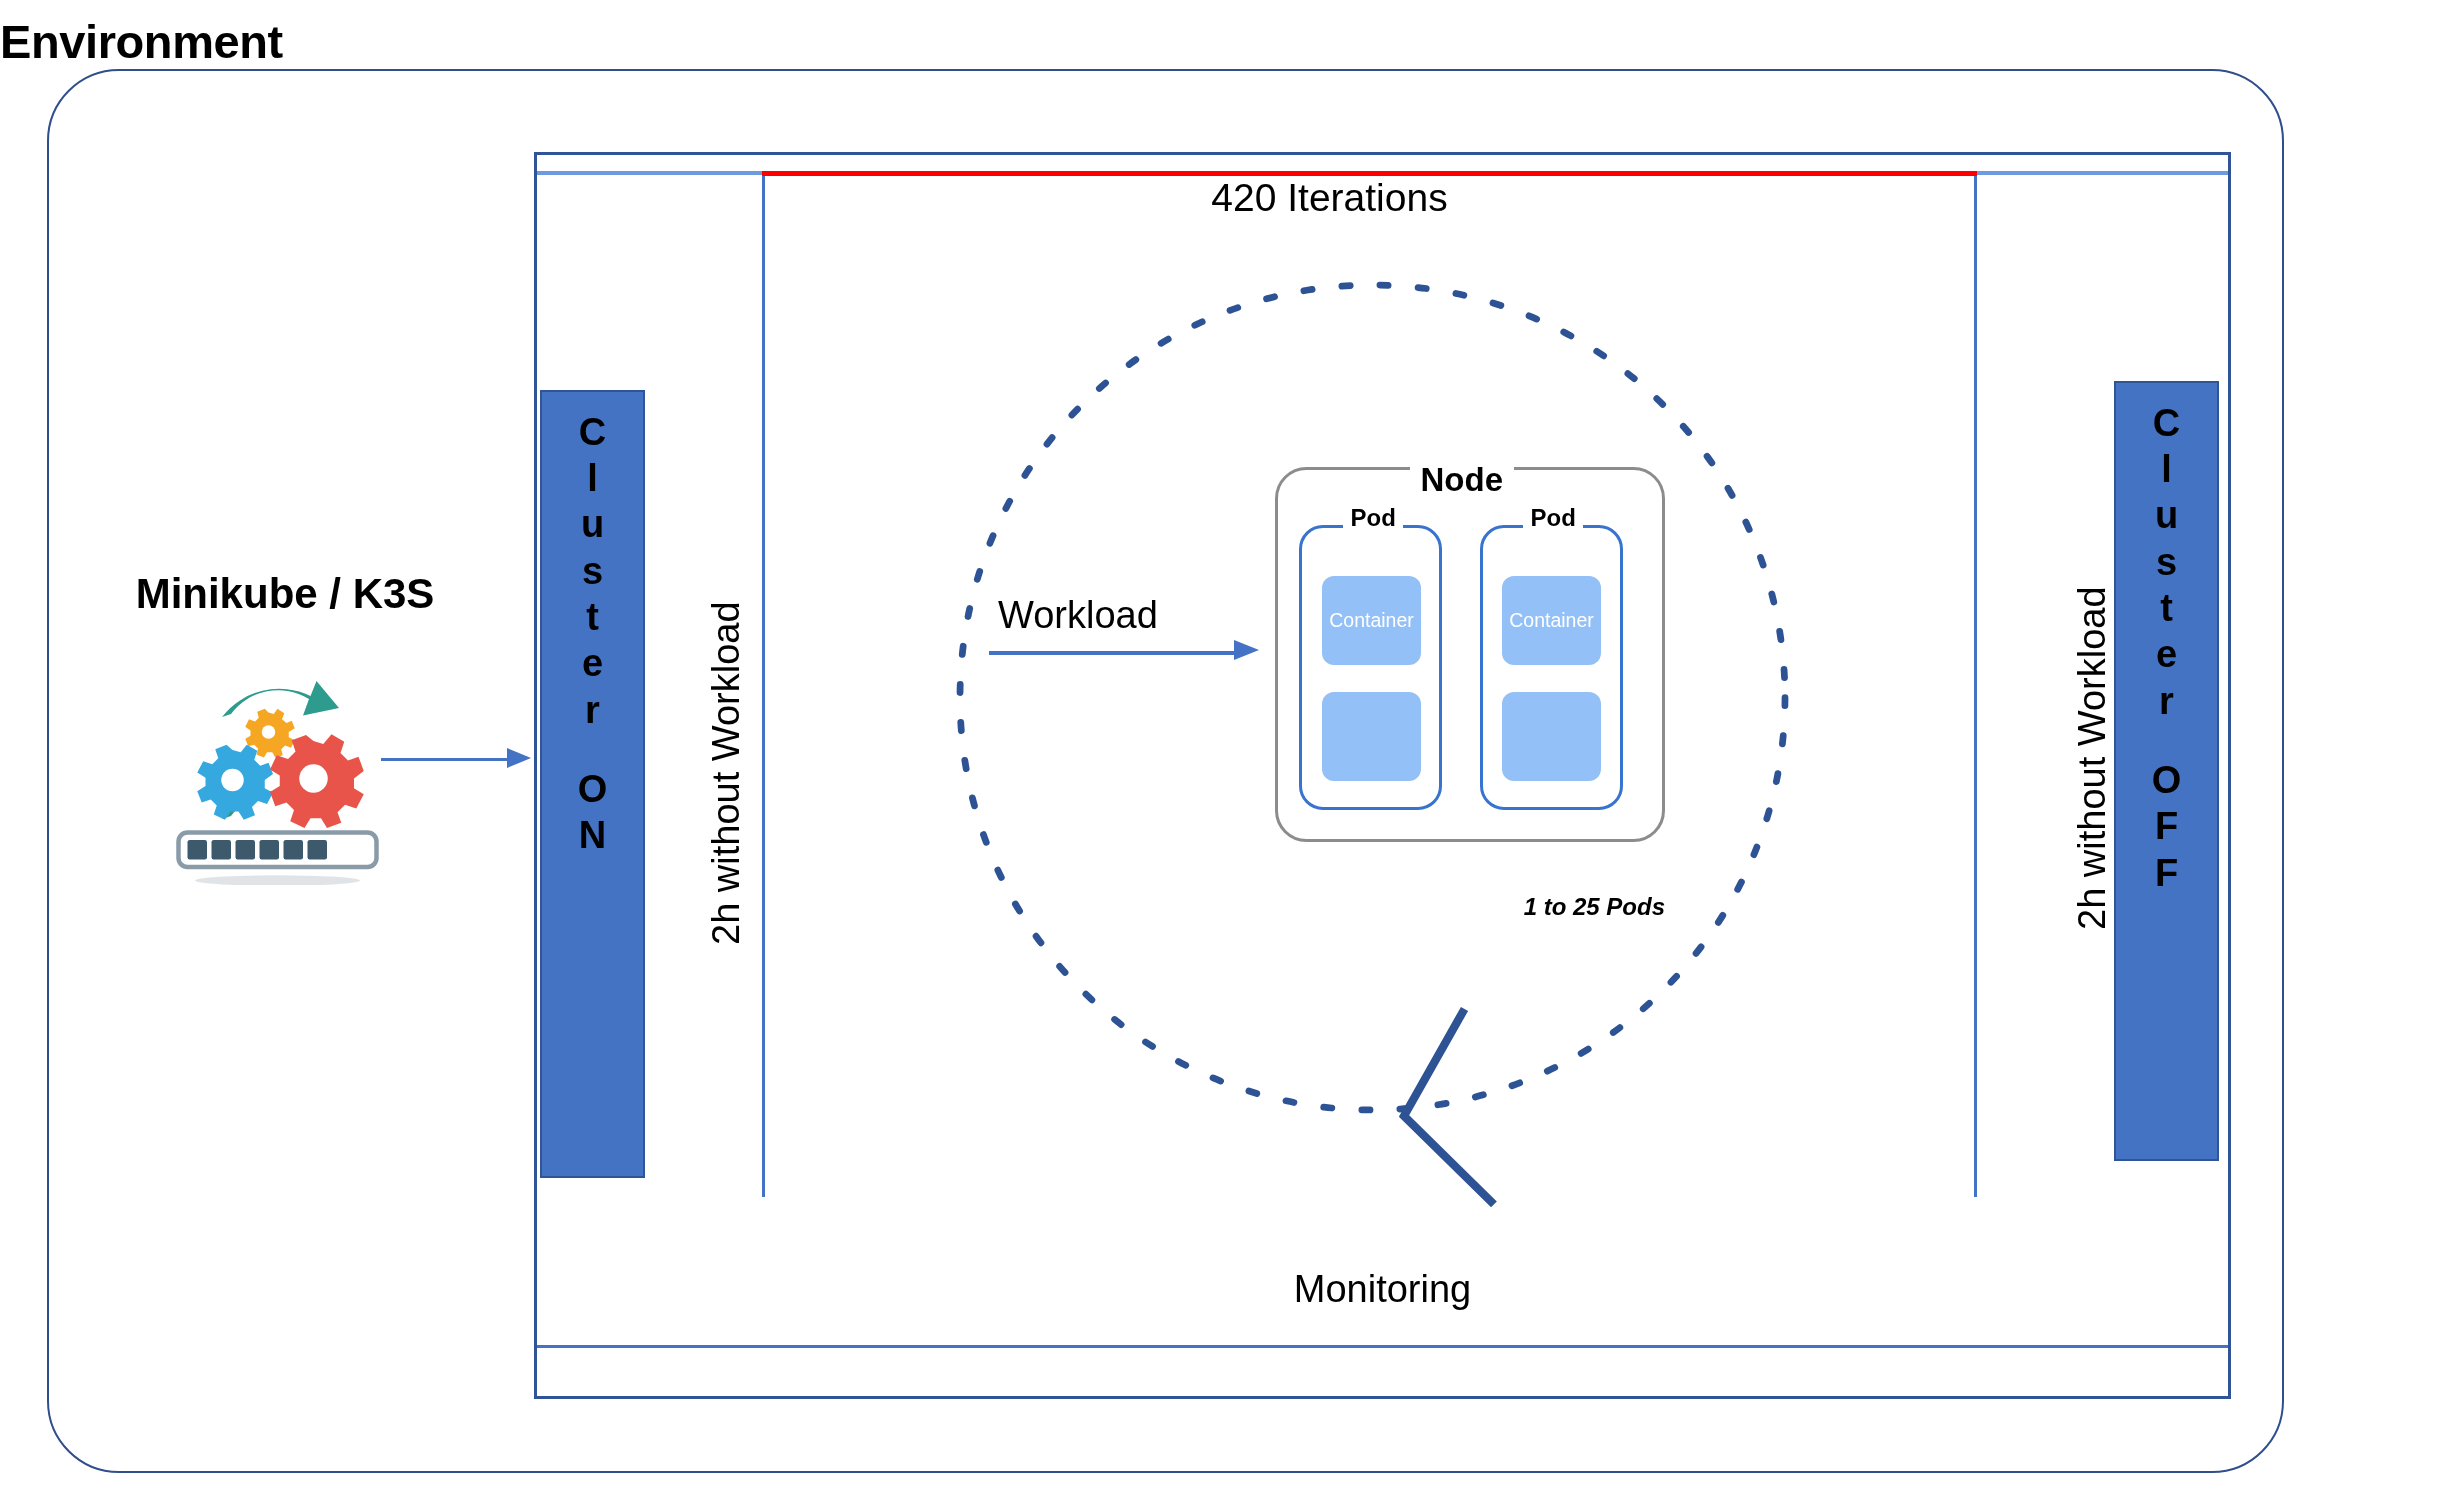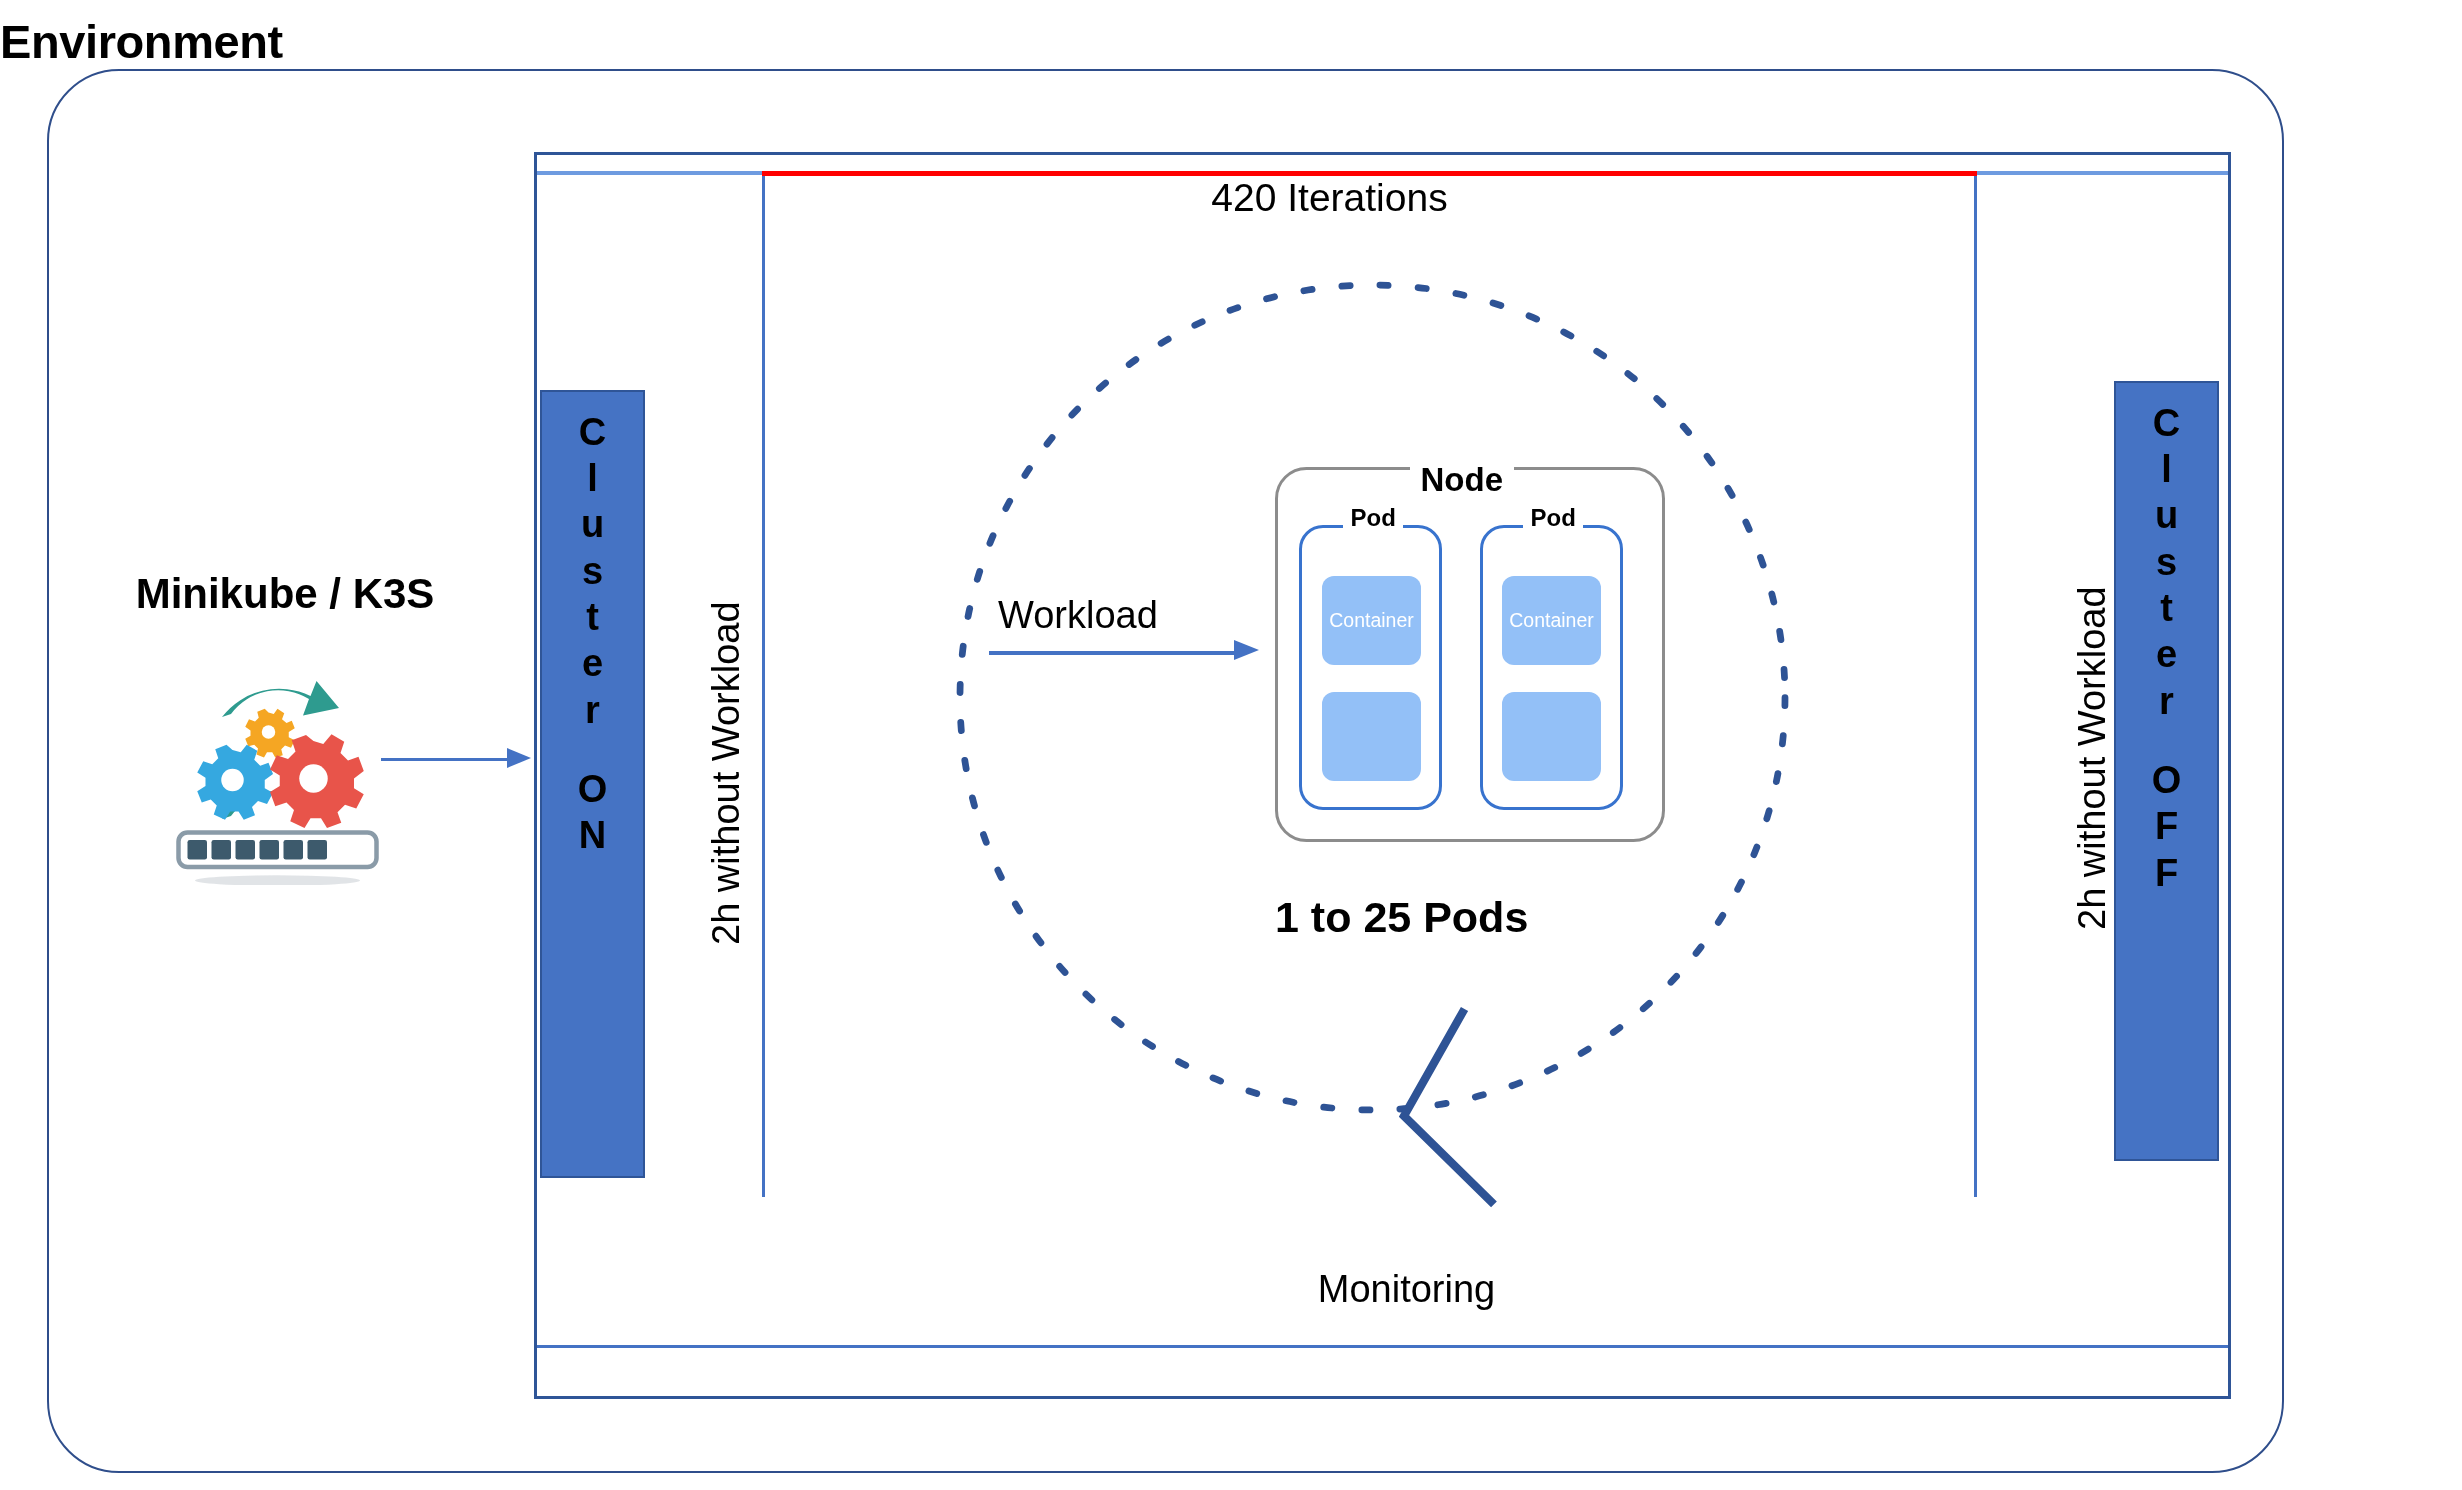--- a/index.html
+++ b/index.html
@@ -33,21 +33,21 @@
     border:3.8px solid #2F5597;
     box-sizing:border-box;
   }
   
   #monitoring-divider{
     left:537px;top:1345px;width:1691px;height:3px;
     background:#4472C4;
   }
   #monitoring-label{
     left:534px;top:1268px;width:1697px;
-    text-align:center;font-size:38px;color:#000000;margin-left:24px;
+    text-align:center;font-size:38px;color:#000000;
   }
 
   
   #iterations-box{
     left:762px;top:171px;width:1215px;height:1026px;
     border-left:3.8px solid #4472C4;
     border-right:3.8px solid #4472C4;
     box-sizing:border-box;
   }
   
@@ -166,21 +166,21 @@
     display:flex;align-items:center;justify-content:center;
     font-size:19.5px;color:#ffffff;margin-top:30px;
   }
   #container-1{ left:1322px;top:546px; }
   #container-2{ left:1502px;top:546px; }
   #container-blank-1{ left:1322px;top:662px; }
   #container-blank-2{ left:1502px;top:662px; }
 
   #pods-count{
     left:1275px;top:893px;width:390px;
-    text-align:left;font-size:43px;font-weight:bold;color:#000000;
+    text-align:right;font-size:24px;font-weight:bold;color:#000000;font-style:italic;
   }
 </style>
 </head>
 <body>
 
 <div class="abs" id="env-title">Environment</div>
 
 <div class="abs" id="env-box"></div>
 
 <div class="abs" id="monitoring-box"></div>

